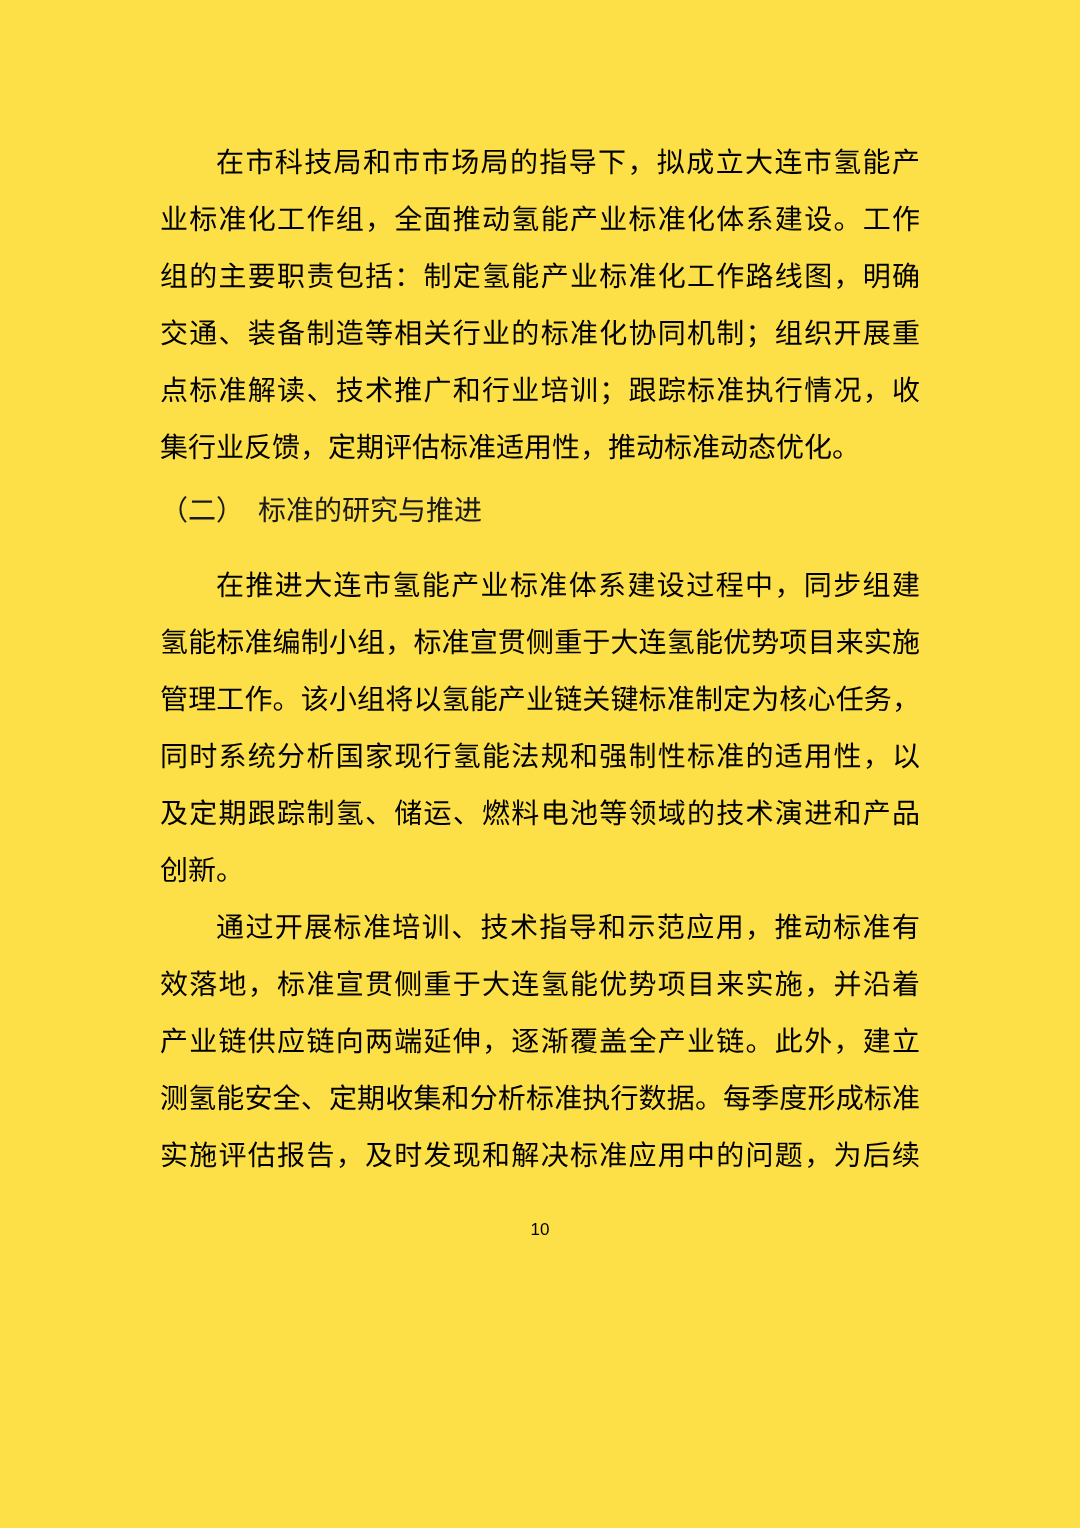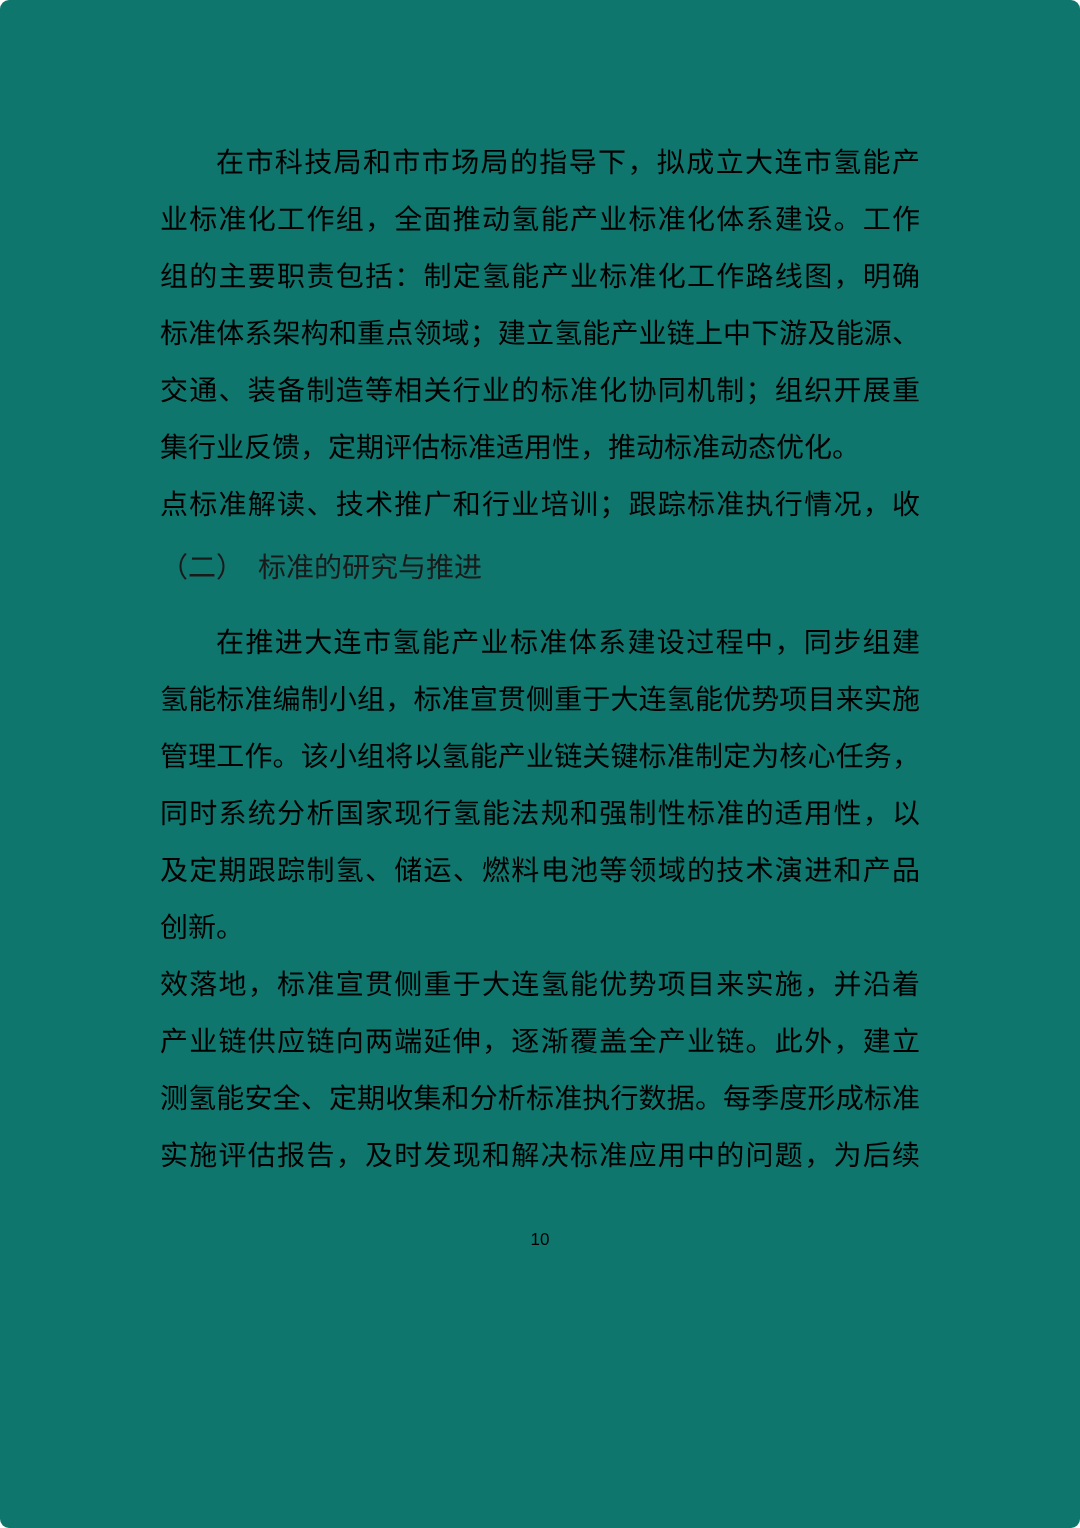--- a/index.html
+++ b/index.html
@@ -5,26 +5,25 @@
   html, body {
     margin: 0;
     padding: 0;
     background: #ffffff;
   }
   .page {
     position: relative;
     width: 1080px;
     height: 1528px;
     box-sizing: border-box;
-    background: #0f766e;
+    background: #fde047;
     color: #000000;
     padding: 134px 160px 0 160px;
     overflow: hidden;
     font-family: "Liberation Sans", sans-serif;
-    border-radius: 9px;
   }
   .para {
     margin: 0;
     font-size: 28px;
     color: #000000;
   }
   .line {
     line-height: 57px;
     text-align: justify;
     text-align-last: justify;
@@ -38,55 +37,55 @@
   }
   .section-heading {
     font-family: Liberation Mono, monospace;
     font-weight: normal;
     font-size: 28px;
     line-height: 57px;
     color: #1a1a1a;
     margin: 8px 0 16px 0;
   }
   .page-number {
-    margin-top: 46px;
+    margin-top: 36px;
     text-align: center;
     font-size: 17px;
     line-height: 20px;
     color: #000000;
   }
 </style>
 </head>
 <body>
 
 <div class="page">
 
   <p class="para">
     <span class="line first" style="display:block">在市科技局和市市场局的指导下，拟成立大连市氢能产</span>
     <span class="line" style="display:block">业标准化工作组，全面推动氢能产业标准化体系建设。工作</span>
     <span class="line" style="display:block">组的主要职责包括：制定氢能产业标准化工作路线图，明确</span>
-    <span class="line" style="display:block">标准体系架构和重点领域；建立氢能产业链上中下游及能源、</span>
     <span class="line" style="display:block">交通、装备制造等相关行业的标准化协同机制；组织开展重</span>
+    <span class="line" style="display:block">点标准解读、技术推广和行业培训；跟踪标准执行情况，收</span>
     <span class="line lastline" style="display:block">集行业反馈，定期评估标准适用性，推动标准动态优化。</span>
-    <span class="line" style="display:block">点标准解读、技术推广和行业培训；跟踪标准执行情况，收</span>
   </p>
 
   <h3 class="section-heading">（二）　标准的研究与推进</h3>
 
   <p class="para">
     <span class="line first" style="display:block">在推进大连市氢能产业标准体系建设过程中，同步组建</span>
     <span class="line" style="display:block">氢能标准编制小组，标准宣贯侧重于大连氢能优势项目来实施</span>
     <span class="line" style="display:block">管理工作。该小组将以氢能产业链关键标准制定为核心任务，</span>
     <span class="line" style="display:block">同时系统分析国家现行氢能法规和强制性标准的适用性，以</span>
     <span class="line" style="display:block">及定期跟踪制氢、储运、燃料电池等领域的技术演进和产品</span>
     <span class="line lastline" style="display:block">创新。</span>
   </p>
 
 
   <p class="para">
+    <span class="line first" style="display:block">通过开展标准培训、技术指导和示范应用，推动标准有</span>
     <span class="line" style="display:block">效落地，标准宣贯侧重于大连氢能优势项目来实施，并沿着</span>
     <span class="line" style="display:block">产业链供应链向两端延伸，逐渐覆盖全产业链。此外，建立</span>
     <span class="line" style="display:block">测氢能安全、定期收集和分析标准执行数据。每季度形成标准</span>
     <span class="line" style="display:block">实施评估报告，及时发现和解决标准应用中的问题，为后续</span>
   </p>
 
   <div class="page-number">10</div>
 
 </div>
 

